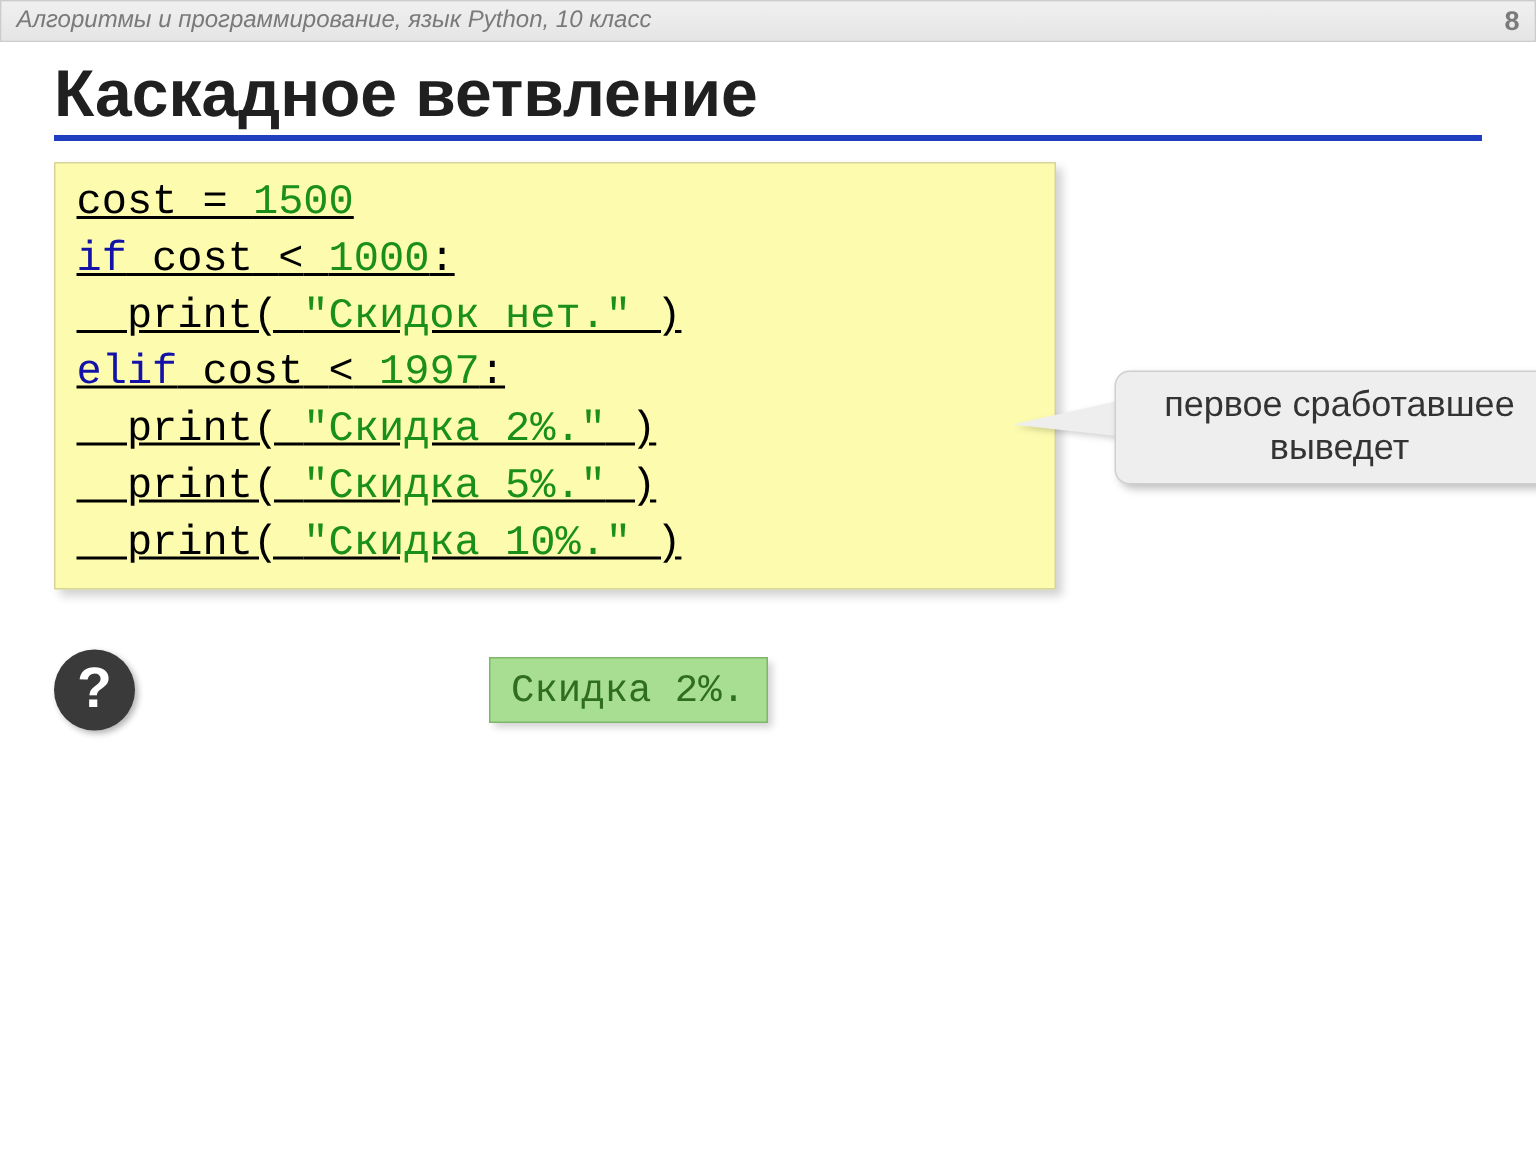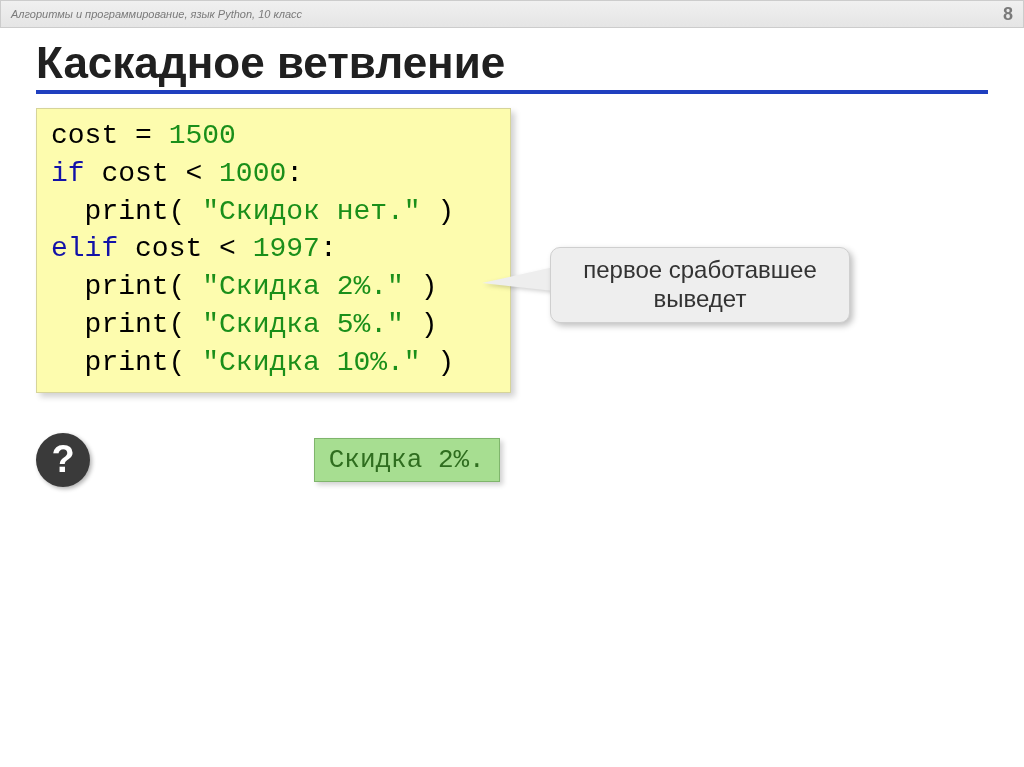--- a/index.html
+++ b/index.html
@@ -6,39 +6,40 @@
   html, body { width: 1024px; height: 767px; font-family: Arial, Helvetica, sans-serif; background: #fff; }
   .header {
     background: linear-gradient(to bottom, #f0f0f0, #e5e5e5);
     border: 1px solid #ccc;
     height: 28px;
     display: flex;
     align-items: center;
     justify-content: space-between;
     padding: 0 10px;
   }
-  .header-title { color: #7a7a7a; font-style: italic; font-size: 11px; }
+  .header-title { color: #7a7a7a; font-style: italic; font-size: 16px; }
   .page-num { color: #7a7a7a; font-weight: bold; font-size: 18px; }
   .content { padding: 10px 36px 0 36px; }
   .slide-title {
     color: #202020; font-size: 44px; font-weight: bold;
     border-bottom: 4px solid #1f3fbf;
     padding-bottom: 2px;
     margin-bottom: 14px;
   }
   .code-block {
     background: #fdfcae;
     border: 1px solid #d6d49a;
     box-shadow: 4px 4px 6px rgba(0,0,0,0.18);
-    width: 475px;
+    width: 668px;
     padding: 8px 14px 10px 14px;
     font-family: "Courier New", monospace;
     font-size: 28px;
     line-height: 1.35;
     position: relative;
+    text-decoration: underline;
   }
   .kw { color: #1212a8; }
   .num { color: #1a8f1a; }
   .str { color: #1a8f1a; }
   .callout-wrap { position: absolute; right: -350px; top: 138px; width: 390px; }
   .callout {
     position: absolute; left: 80px; top: 0;
     width: 300px;
     background: #eeeeee;
     border: 1px solid #cfcfcf;
@@ -84,21 +85,21 @@
     padding-left: 32px;
   }
   .a-box {
     background: #a7de91;
     border: 1px solid #7fb56c;
     box-shadow: 3px 3px 5px rgba(0,0,0,0.18);
     font-family: "Courier New", monospace;
     font-size: 26px;
     color: #2f6d1f;
     padding: 6px 14px;
-    margin-left: 20px;
+    margin-left: 32px;
   }
   .qwrap { display:flex; align-items:center; position:relative; }
 </style>
 </head>
 <body>
 
 <div class="header">
   <span class="header-title">Алгоритмы и программирование, язык Python, 10 класс</span>
   <span class="page-num">8</span>
 </div>

